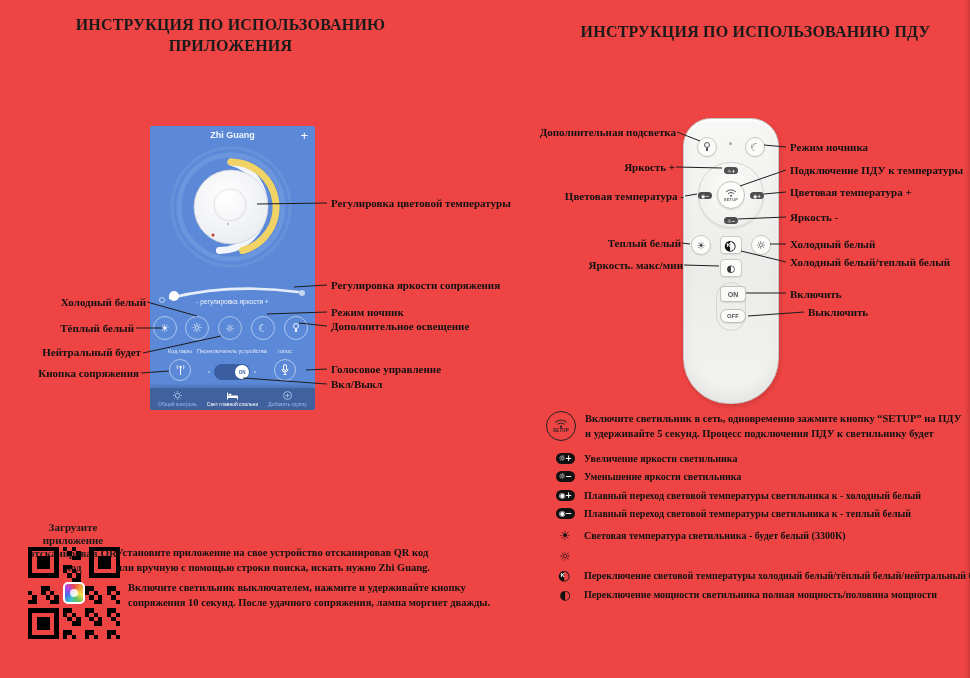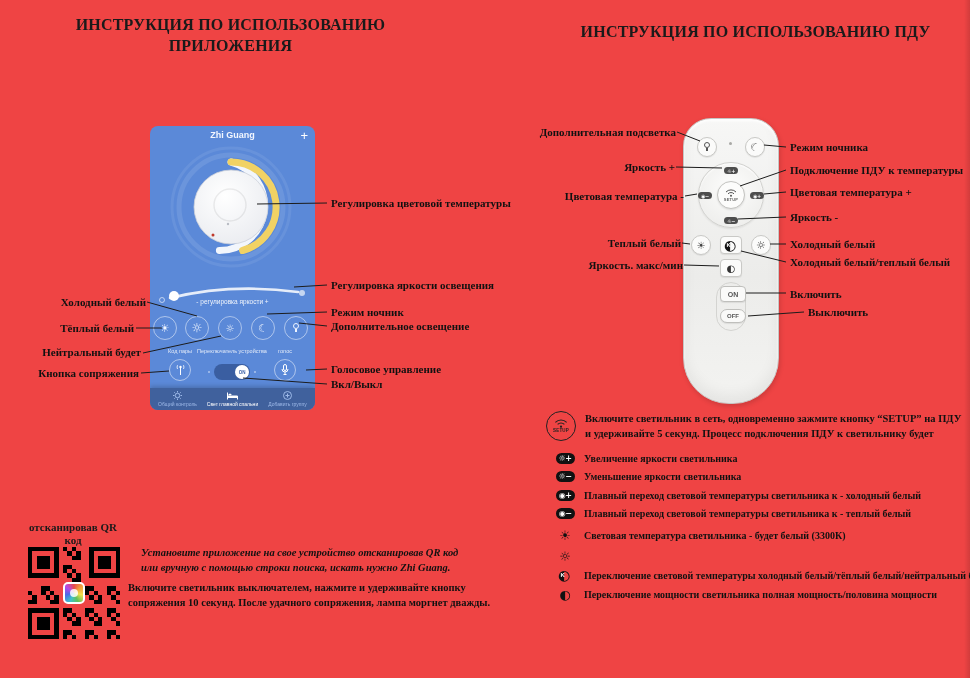--- a/index.html
+++ b/index.html
@@ -5,21 +5,21 @@
   html,body{margin:0;padding:0;background:#fff;}
   .page{position:relative;width:970px;height:678px;background:#ef4444;overflow:hidden;
         font-family:"Liberation Serif",serif;color:#1a1a1a;}
   .page::after{content:"";position:absolute;right:0;top:0;width:6px;height:100%;
         background:linear-gradient(90deg,rgba(0,0,0,0),rgba(0,0,0,.12));}
   .abs{position:absolute;}
   .title{position:absolute;font:700 16px/1.3 "Liberation Serif",serif;text-align:center;letter-spacing:.2px;}
   .callout{position:absolute;font:700 11px "Liberation Serif",serif;color:#111;white-space:nowrap;}
   .para{position:absolute;font:700 10.5px/1.45 "Liberation Serif",serif;color:#111;white-space:nowrap;}
   
-  .phone{position:absolute;left:150px;top:126px;width:165px;height:284px;background:#5b89d8;border-radius:8px;overflow:hidden;}
+  .phone{position:absolute;left:150px;top:126px;width:165px;height:284px;background:#5b89d8;border-radius:2px;overflow:hidden;}
   .app-header{position:absolute;left:0;top:4px;width:100%;text-align:center;
         font:700 9px "Liberation Sans",sans-serif;color:#f2f6ff;}
   .app-plus{position:absolute;right:7px;top:2px;font:400 13px "Liberation Sans",sans-serif;color:#fff;}
   .app-btn{position:absolute;width:24px;height:24px;border-radius:50%;border:1px solid rgba(255,255,255,.5);
         display:flex;align-items:center;justify-content:center;color:#eef4ff;
         font-family:"DejaVu Sans",sans-serif;box-sizing:border-box;}
   .app-sec{position:absolute;font:400 5.5px "Liberation Sans",sans-serif;color:rgba(255,255,255,.82);text-align:center;}
   .slider-label{position:absolute;left:0;top:172px;width:100%;text-align:center;
         font:400 6.5px "Liberation Sans",sans-serif;color:rgba(255,255,255,.9);}
   .toggle{position:absolute;left:64px;top:238px;width:36px;height:16px;border-radius:8px;background:rgba(31,58,116,.55);}
@@ -195,21 +195,21 @@
         <span>Добавить группу</span>
       </div>
     </div>
   </div>
 
   <div class="callout" style="right:824px;top:296px;">Холодный белый</div>
   <div class="callout" style="right:836px;top:322px;">Тёплый белый</div>
   <div class="callout" style="right:829px;top:346px;">Нейтральный будет</div>
   <div class="callout" style="right:831px;top:367px;">Кнопка сопряжения</div>
   <div class="callout" style="left:331px;top:197px;">Регулировка цветовой температуры</div>
-  <div class="callout" style="left:331px;top:279px;">Регулировка яркости освещения</div>
+  <div class="callout" style="left:331px;top:279px;">Регулировка яркости сопряжения</div>
   <div class="callout" style="left:331px;top:306px;">Режим ночник</div>
   <div class="callout" style="left:331px;top:320px;">Дополнительное освещение</div>
   <div class="callout" style="left:331px;top:363px;">Голосовое управление</div>
   <div class="callout" style="left:331px;top:378px;">Вкл/Выкл</div>
 
   <div class="remote">
     <div class="rbtn" style="left:13px;top:18px;width:20px;height:20px;">
       <span class="bulb" style="color:#555;">
           <i class="g"></i>
           <i class="s"></i>
@@ -329,20 +329,21 @@
     <span class="legend-tx">Переключение световой температуры холодный белый/тёплый белый/нейтральный белый</span>
   </div>
   <div class="legend-row" style="left:552px;top:587px;">
     <span class="legend-ic">
         <span class="sun">◐</span>
       </span>
     <span class="legend-tx">Переключение мощности светильника полная мощность/половина мощности</span>
   </div>
 
   <div class="qr-caption">
+    <div>Загрузите приложение</div>
     <div>отсканировав QR код</div>
   </div>
   <svg id="qr-svg" width="92" height="92" viewBox="0 0 21 21" style="position:absolute;left:28px;top:547px;shape-rendering:crispEdges;">
     <g id="qr-cells" fill="#000">
         <rect x="0" y="10" width="1" height="1"></rect>
         <rect x="0" y="12" width="1" height="1"></rect>
         <rect x="1" y="11" width="1" height="1"></rect>
         <rect x="1" y="12" width="1" height="1"></rect>
         <rect x="3" y="9" width="1" height="1"></rect>
         <rect x="3" y="10" width="1" height="1"></rect>
@@ -421,21 +422,21 @@
       <path d="M14 0 h7 v7 h-7 z M15 1 v5 h5 v-5 z" fill-rule="evenodd"></path>
         <rect x="16" y="2" width="3" height="3"></rect>
       <path d="M0 14 h7 v7 h-7 z M1 15 v5 h5 v-5 z" fill-rule="evenodd"></path>
         <rect x="2" y="16" width="3" height="3"></rect>
     </g>
   </svg>
   <div class="qr-icon">
       <i></i>
     </div>
 
-  <div class="para" style="left:141px;top:545px;font-style:italic;">
+  <div class="para" style="left:116px;top:545px;">
     <div>Установите приложение на свое устройство отсканировав QR код</div>
     <div>или вручную с помощью строки поиска, искать нужно Zhi Guang.</div>
   </div>
   <div class="para" style="left:128px;top:580px;">
     <div>Включите светильник выключателем, нажмите и удерживайте кнопку</div>
     <div>сопряжения 10 секунд. После удачного сопряжения, лампа моргнет дважды.</div>
   </div>
 
   <svg width="970" height="678" viewBox="0 0 970 678" style="position:absolute;left:0;top:0;pointer-events:none;">
     <g stroke="#1c1c1c" stroke-width="1">

